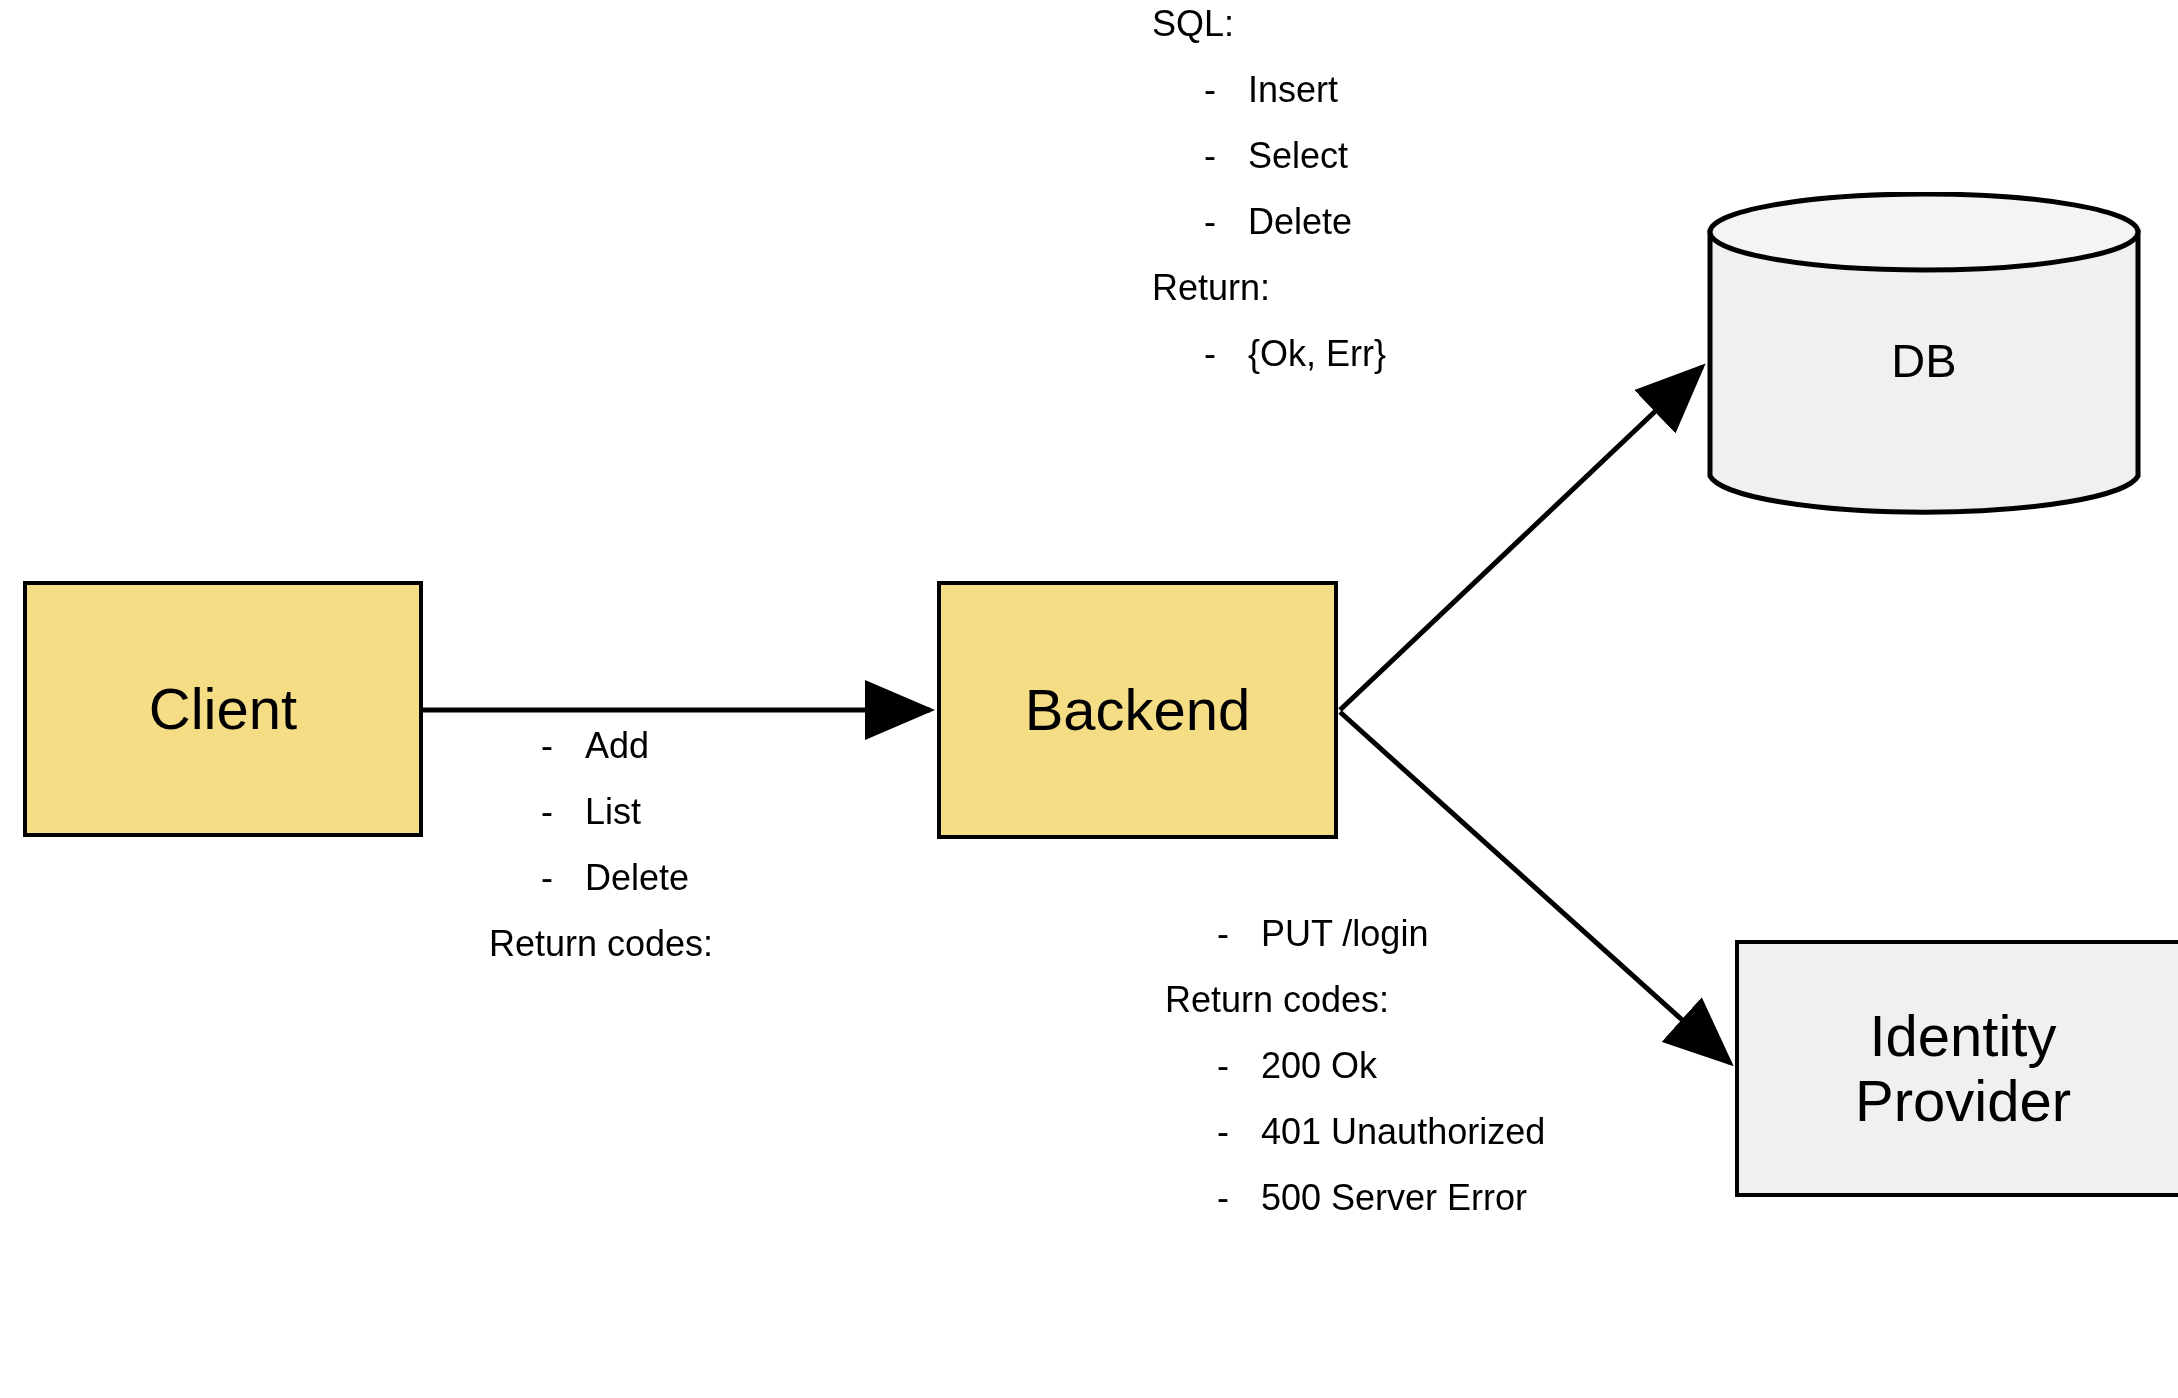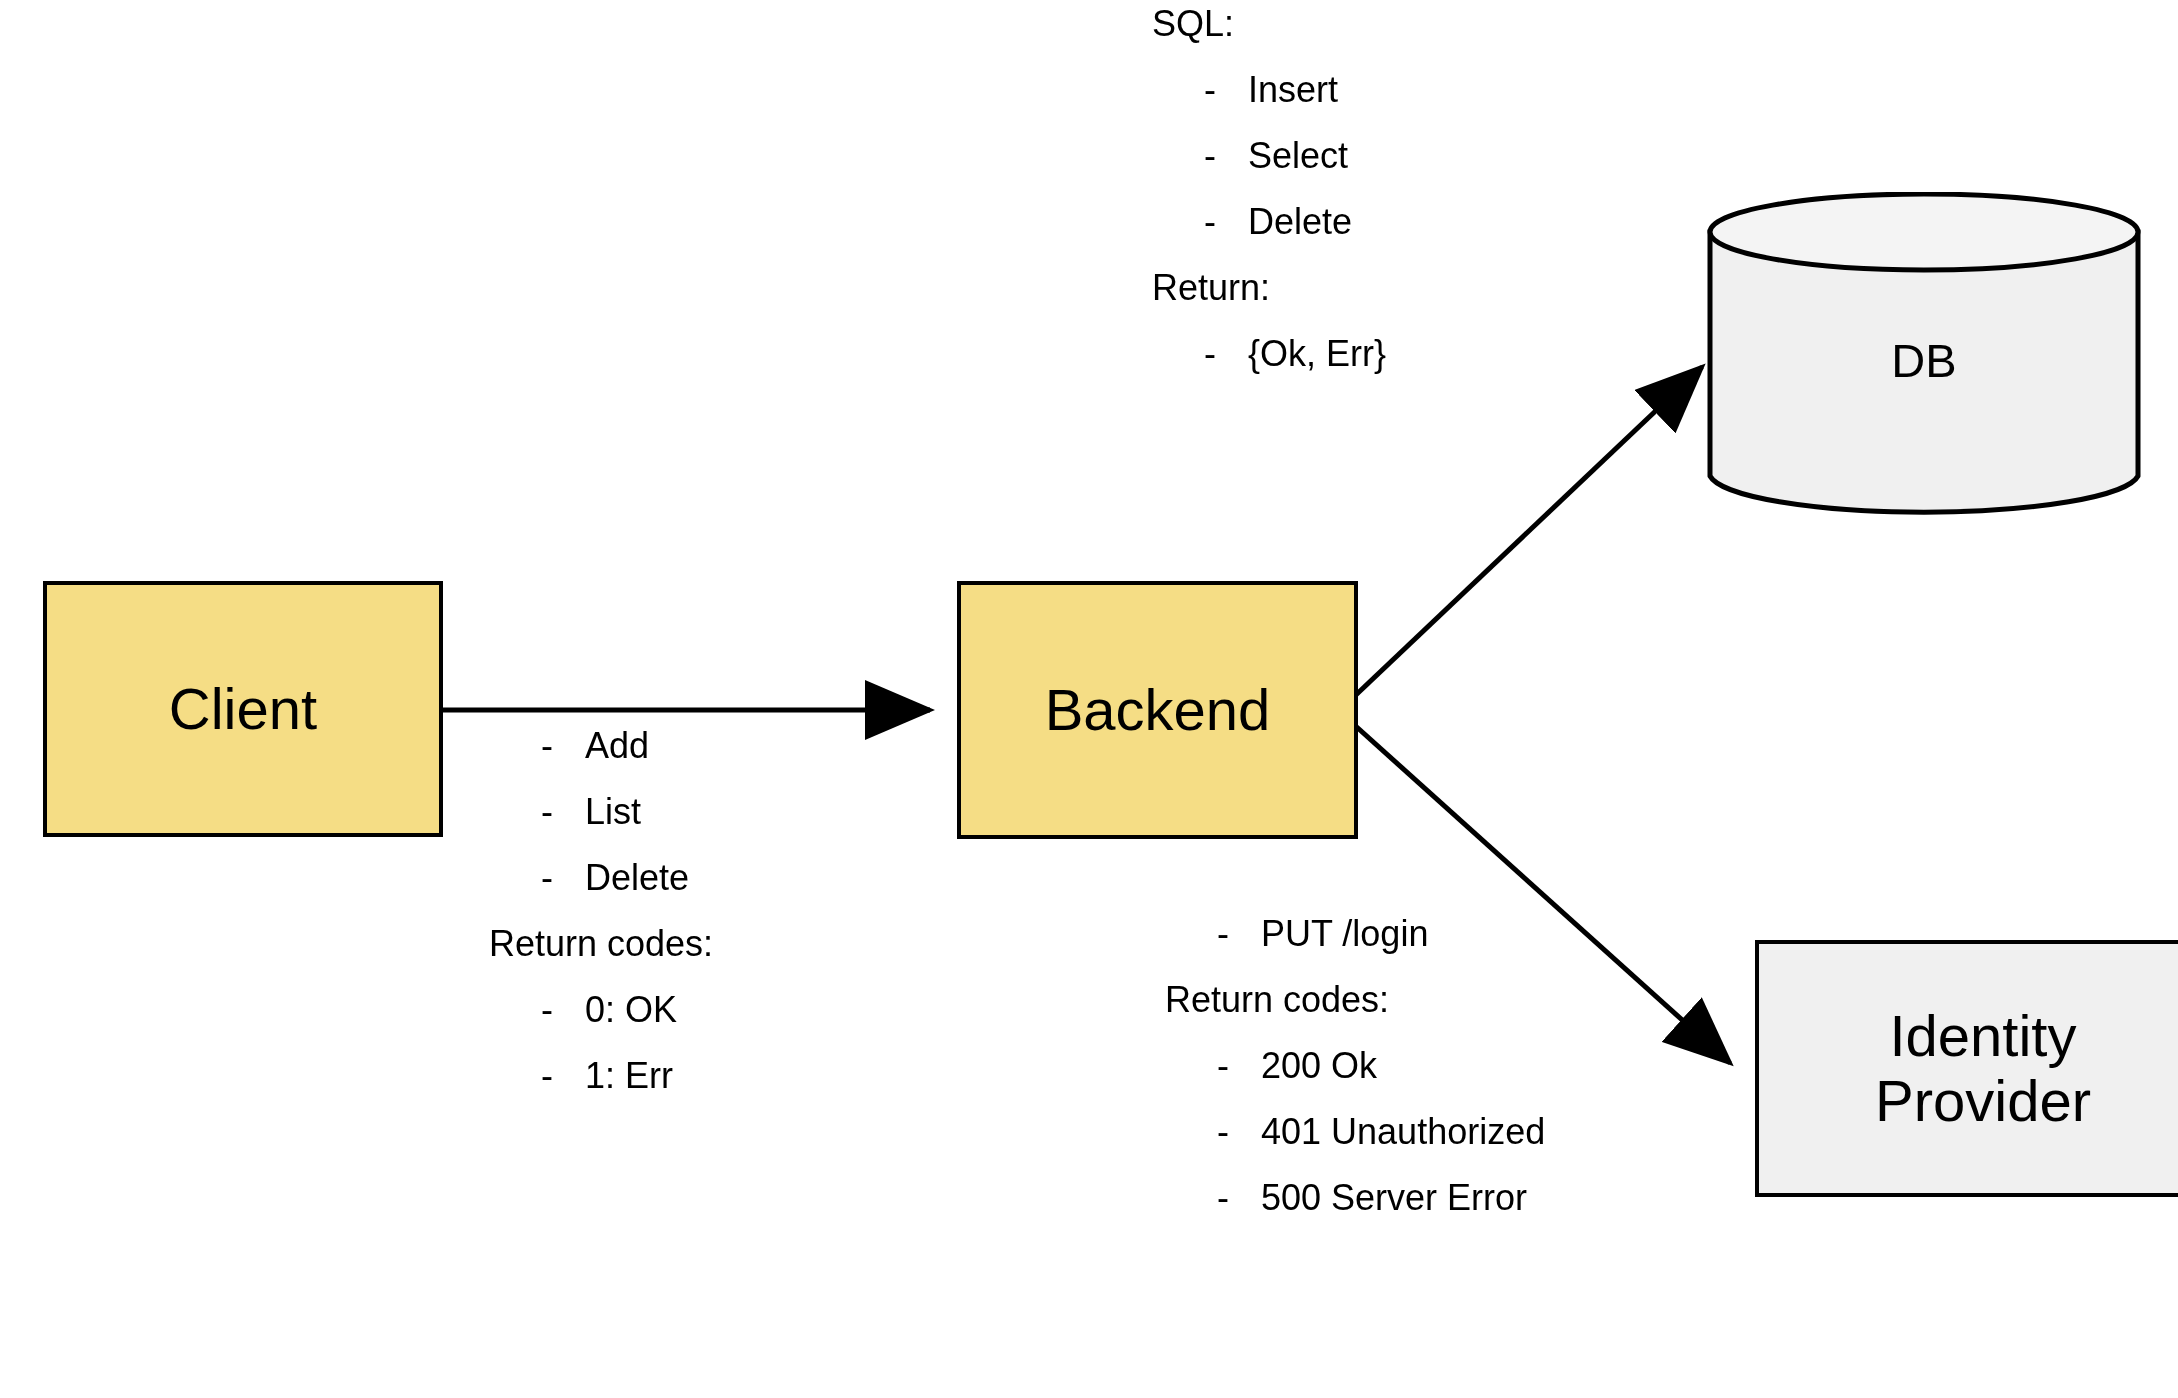--- a/index.html
+++ b/index.html
@@ -30,21 +30,20 @@
     position: absolute;
     box-sizing: border-box;
     border: 4px solid #000000;
     display: flex;
     align-items: center;
     justify-content: center;
     text-align: center;
     line-height: 1.12;
     font-size: 58px;
     font-weight: 400;
-    margin-left: 20px;
   }
   .node.service { background: #f5dd85; }
   .node.external { background: #f0f0f0; }
 
   #client-node  { left: 23px;   top: 581px; width: 400px; height: 256px; }
   #backend-node { left: 937px;  top: 581px; width: 401px; height: 258px; }
   #idp-node     { left: 1735px; top: 940px; width: 456px; height: 257px; }
 
   
   #db-node {
@@ -171,28 +170,20 @@
         <span class="dash">-</span><span class="txt">Add</span>
       </li>
       <li>
         <span class="dash">-</span><span class="txt">List</span>
       </li>
       <li>
         <span class="dash">-</span><span class="txt">Delete</span>
       </li>
     </ul>
     <span class="head">Return codes:</span>
-    <ul>
-      <li>
-        <span class="dash">-</span><span class="txt">0: OK</span>
-      </li>
-      <li>
-        <span class="dash">-</span><span class="txt">1: Err</span>
-      </li>
-    </ul>
   </div>
 
   <div class="annot" id="http-annot">
     <ul>
       <li>
         <span class="dash">-</span><span class="txt">PUT /login</span>
       </li>
     </ul>
     <span class="head">Return codes:</span>
     <ul>

